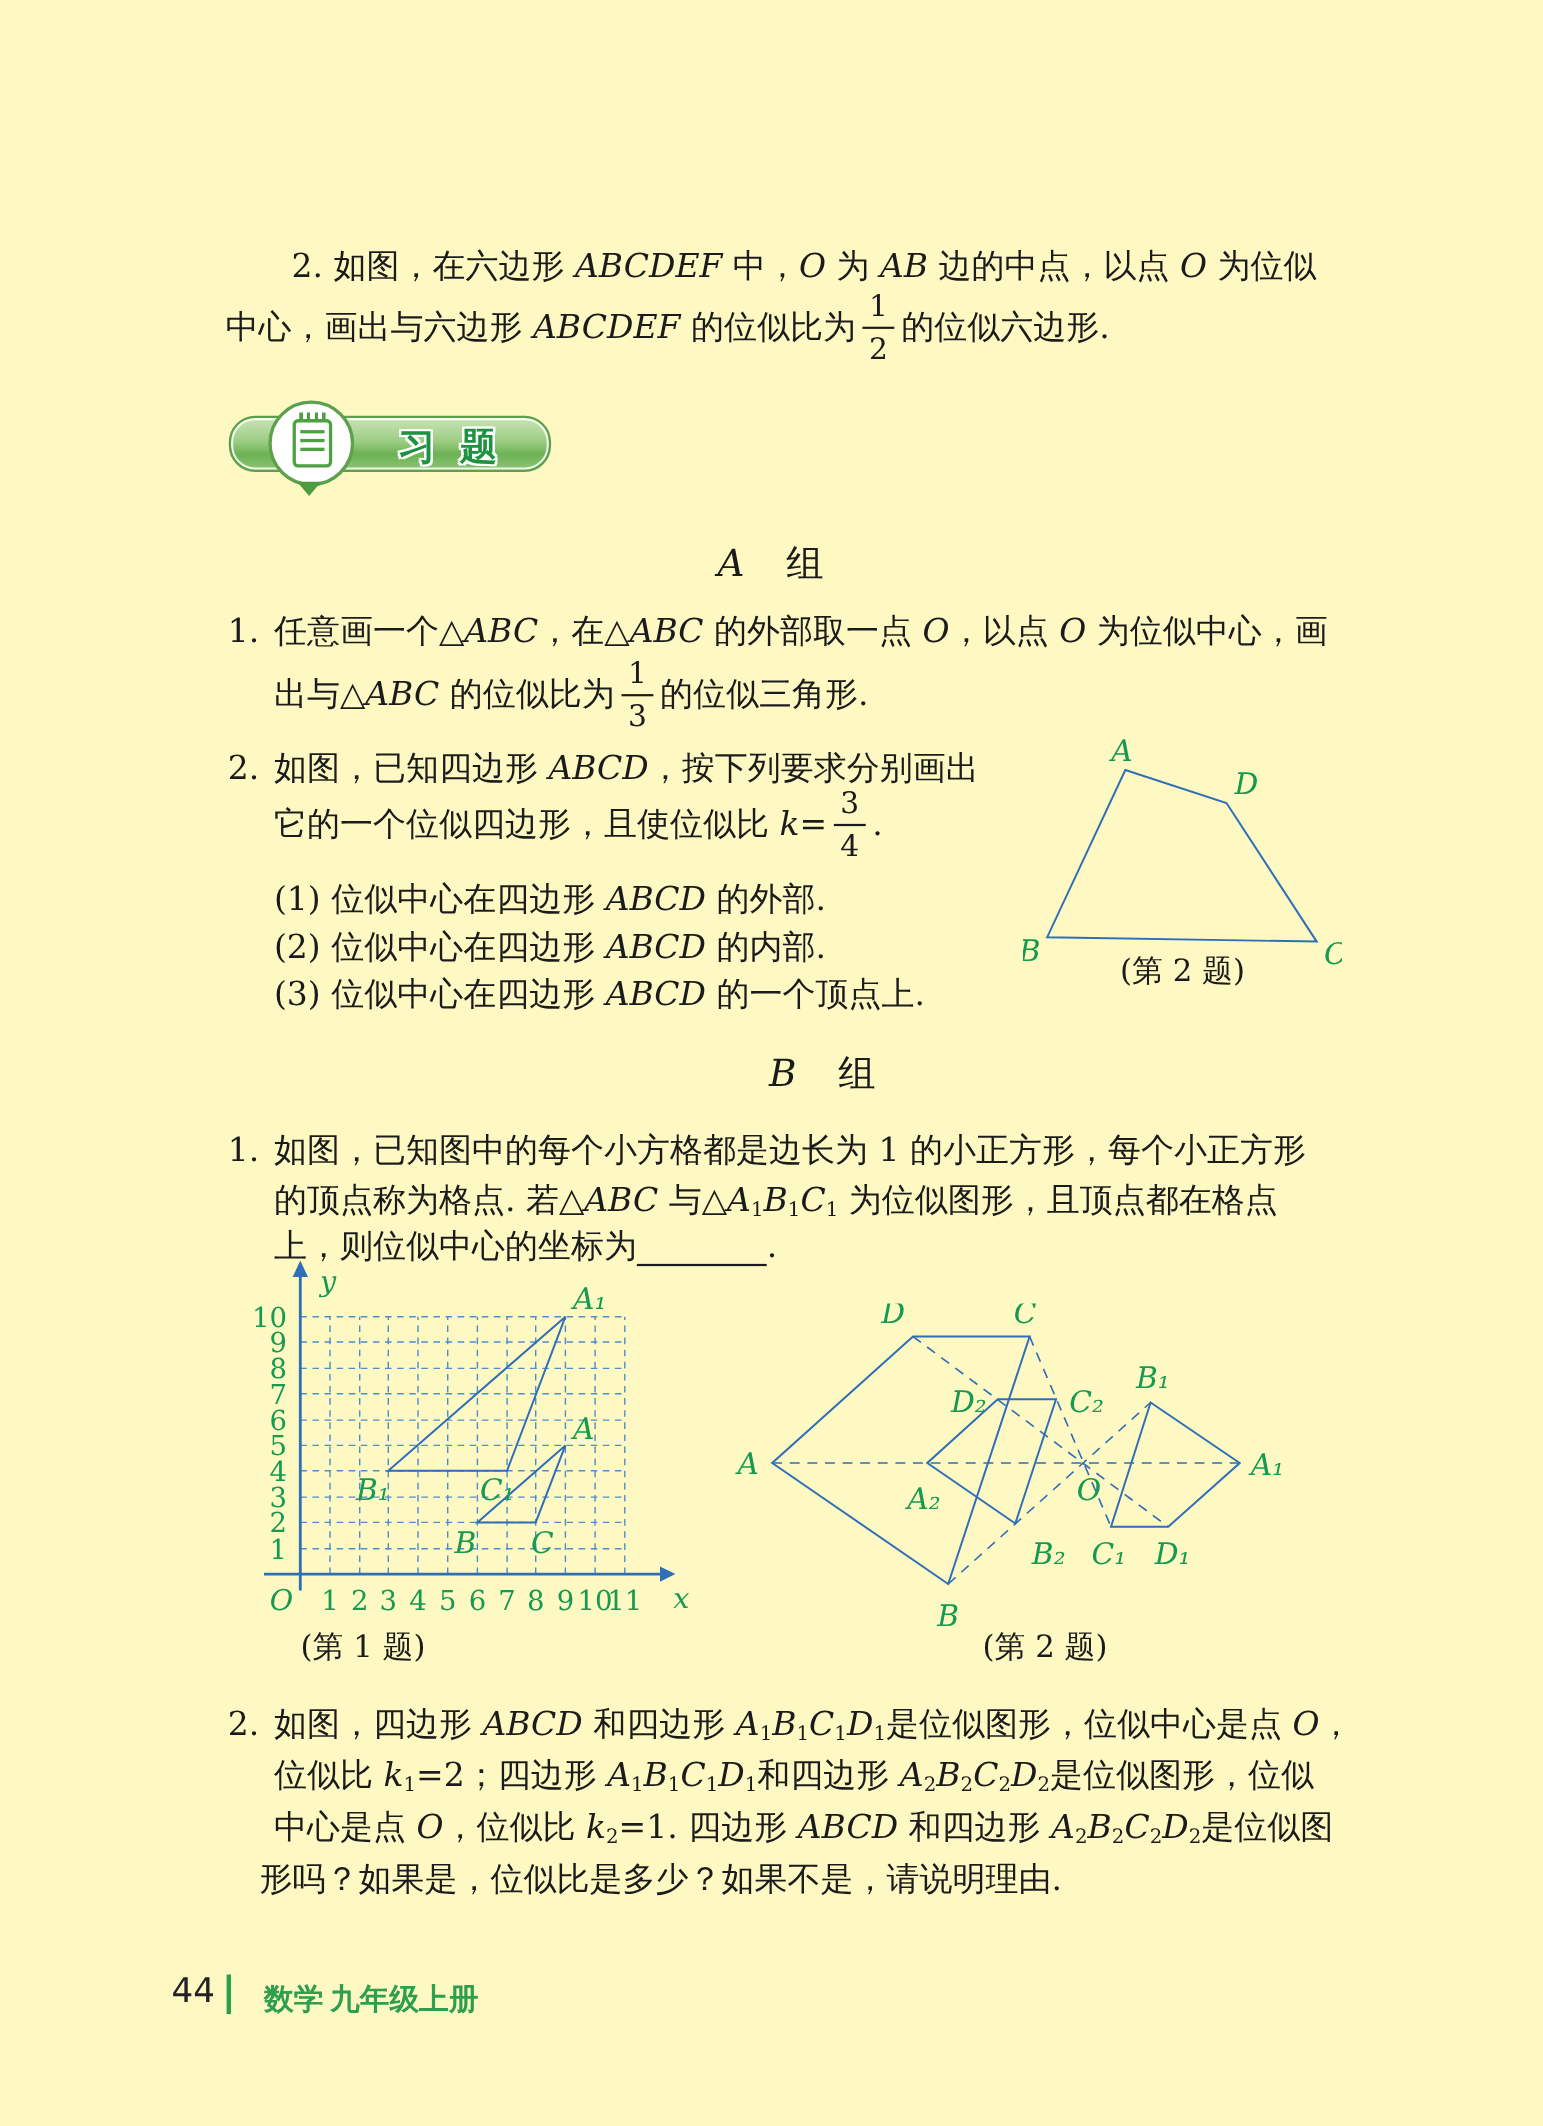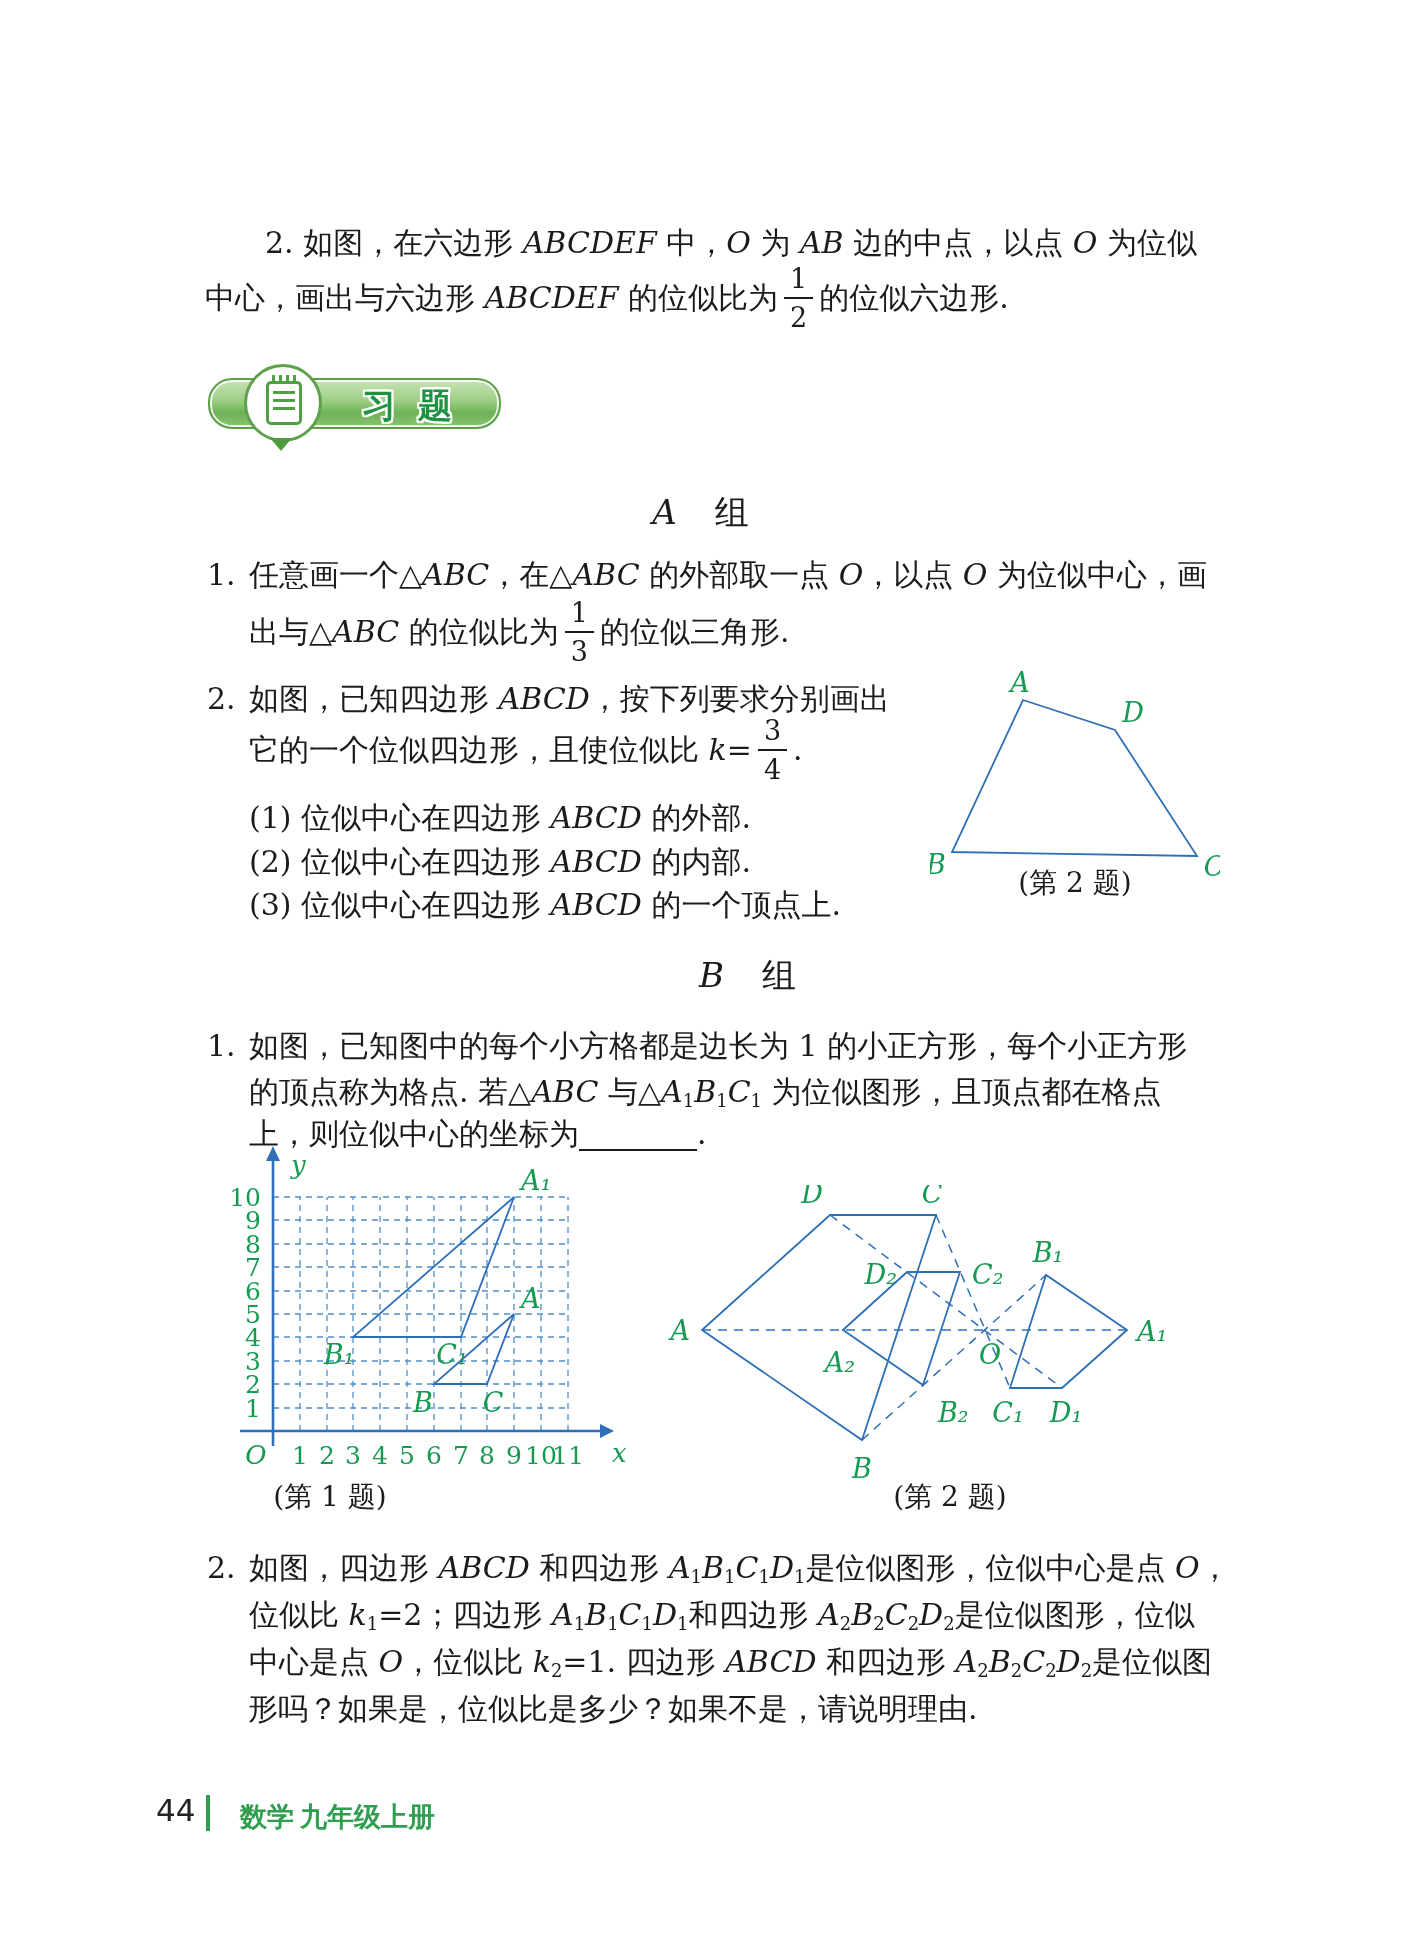--- a/index.html
+++ b/index.html
@@ -1,16 +1,16 @@
 <!DOCTYPE html>
 <html><head>
 <meta charset="utf-8">
 <style>
   html,body{margin:0;padding:0;background:#9a9a9a;}
-  .page{position:relative;width:1403px;height:1933px;background:#ffffff;margin:0 auto;
+  .page{position:relative;width:1403px;height:1933px;background:#fef9c3;margin:0 auto;
         font-family:"DejaVu Serif","Liberation Serif",serif;color:#1b1b1b;overflow:hidden;}
   .t{position:absolute;font-size:30px;line-height:38px;white-space:pre;}
   .flex{display:flex;align-items:center;white-space:pre;}
   .gtitle{position:absolute;left:0;width:1403px;text-align:center;font-size:34px;letter-spacing:2px;}
   sub{font-size:60%;vertical-align:-0.25em;font-style:normal;}
   .frac{display:inline-flex;flex-direction:column;align-items:center;font-size:27px;line-height:1;margin:0 6px;}
   .frac .num{padding:0 6px 5px;}
   .frac .den{border-top:2px solid #1b1b1b;padding:5px 6px 0;}
   .blank{display:inline-block;width:118px;height:32px;border-bottom:2.5px solid #1b1b1b;}
   .caption{position:absolute;width:170px;text-align:center;font-size:28px;}
@@ -189,20 +189,20 @@
     <text class="flabel" x="1048" y="1262" text-anchor="middle">B₁</text>
     <text class="flabel" x="1008" y="1422" text-anchor="middle">C₁</text>
     <text class="flabel" x="1066" y="1422" text-anchor="middle">D₁</text>
   </svg>
   <div class="caption" style="left:865px;top:1478px;">(第 2 题)</div>
 
   <div class="t" style="left:207px;top:1549px;">2.</div>
   <div class="t" style="left:249px;top:1549px;">如图，四边形 <i>ABCD</i> 和四边形 <i>A</i><sub>1</sub><i>B</i><sub>1</sub><i>C</i><sub>1</sub><i>D</i><sub>1</sub>是位似图形，位似中心是点 <i>O</i>，</div>
   <div class="t" style="left:249px;top:1596px;">位似比 <i>k</i><sub>1</sub>=2；四边形 <i>A</i><sub>1</sub><i>B</i><sub>1</sub><i>C</i><sub>1</sub><i>D</i><sub>1</sub>和四边形 <i>A</i><sub>2</sub><i>B</i><sub>2</sub><i>C</i><sub>2</sub><i>D</i><sub>2</sub>是位似图形，位似</div>
   <div class="t" style="left:249px;top:1643px;">中心是点 <i>O</i>，位似比 <i>k</i><sub>2</sub>=1. 四边形 <i>ABCD</i> 和四边形 <i>A</i><sub>2</sub><i>B</i><sub>2</sub><i>C</i><sub>2</sub><i>D</i><sub>2</sub>是位似图</div>
-  <div class="t" style="left:248px;top:1690px;">形吗？如果是，位似比是多少？如果不是，请说明理由.</div>
+  <div class="t" style="left:236px;top:1690px;">形吗？如果是，位似比是多少？如果不是，请说明理由.</div>
 
   <div class="footer-num">44</div>
   <div class="footer-bar"></div>
   <div class="footer-txt" style="left:240px;">数学</div>
   <div class="footer-txt" style="left:300px;">九年级上册</div>
 
 </div>
 
 </body></html>

